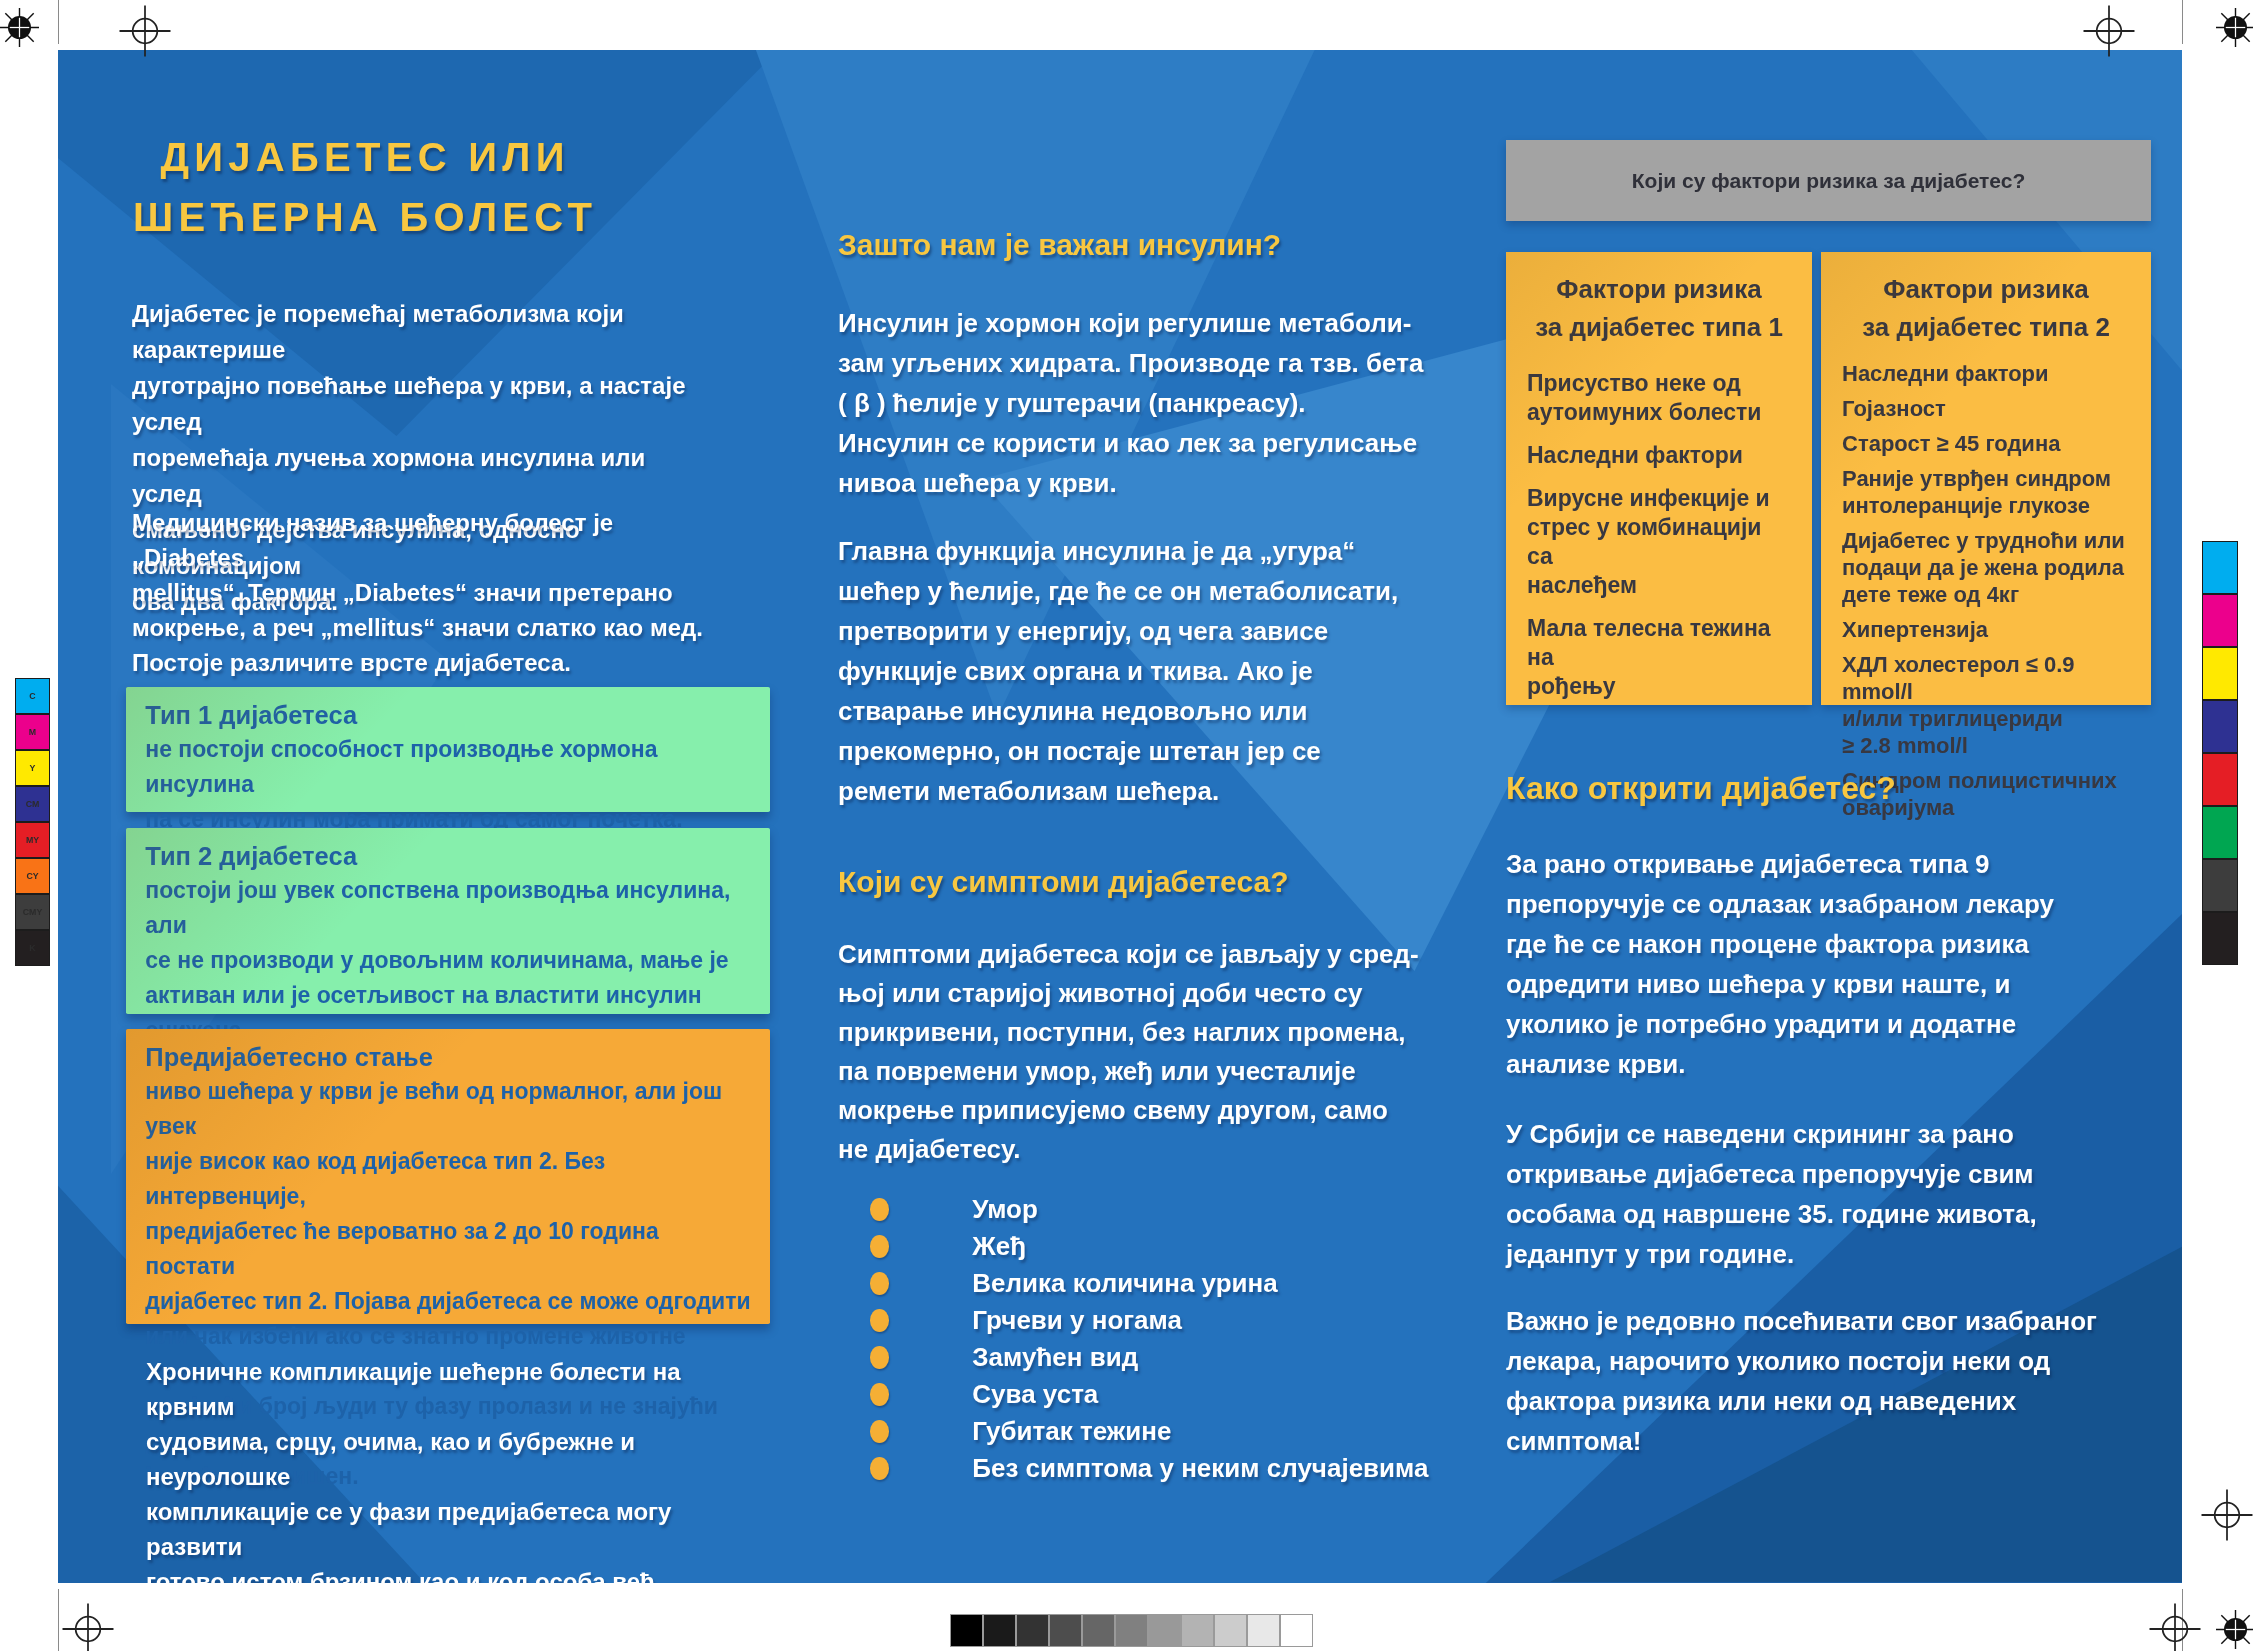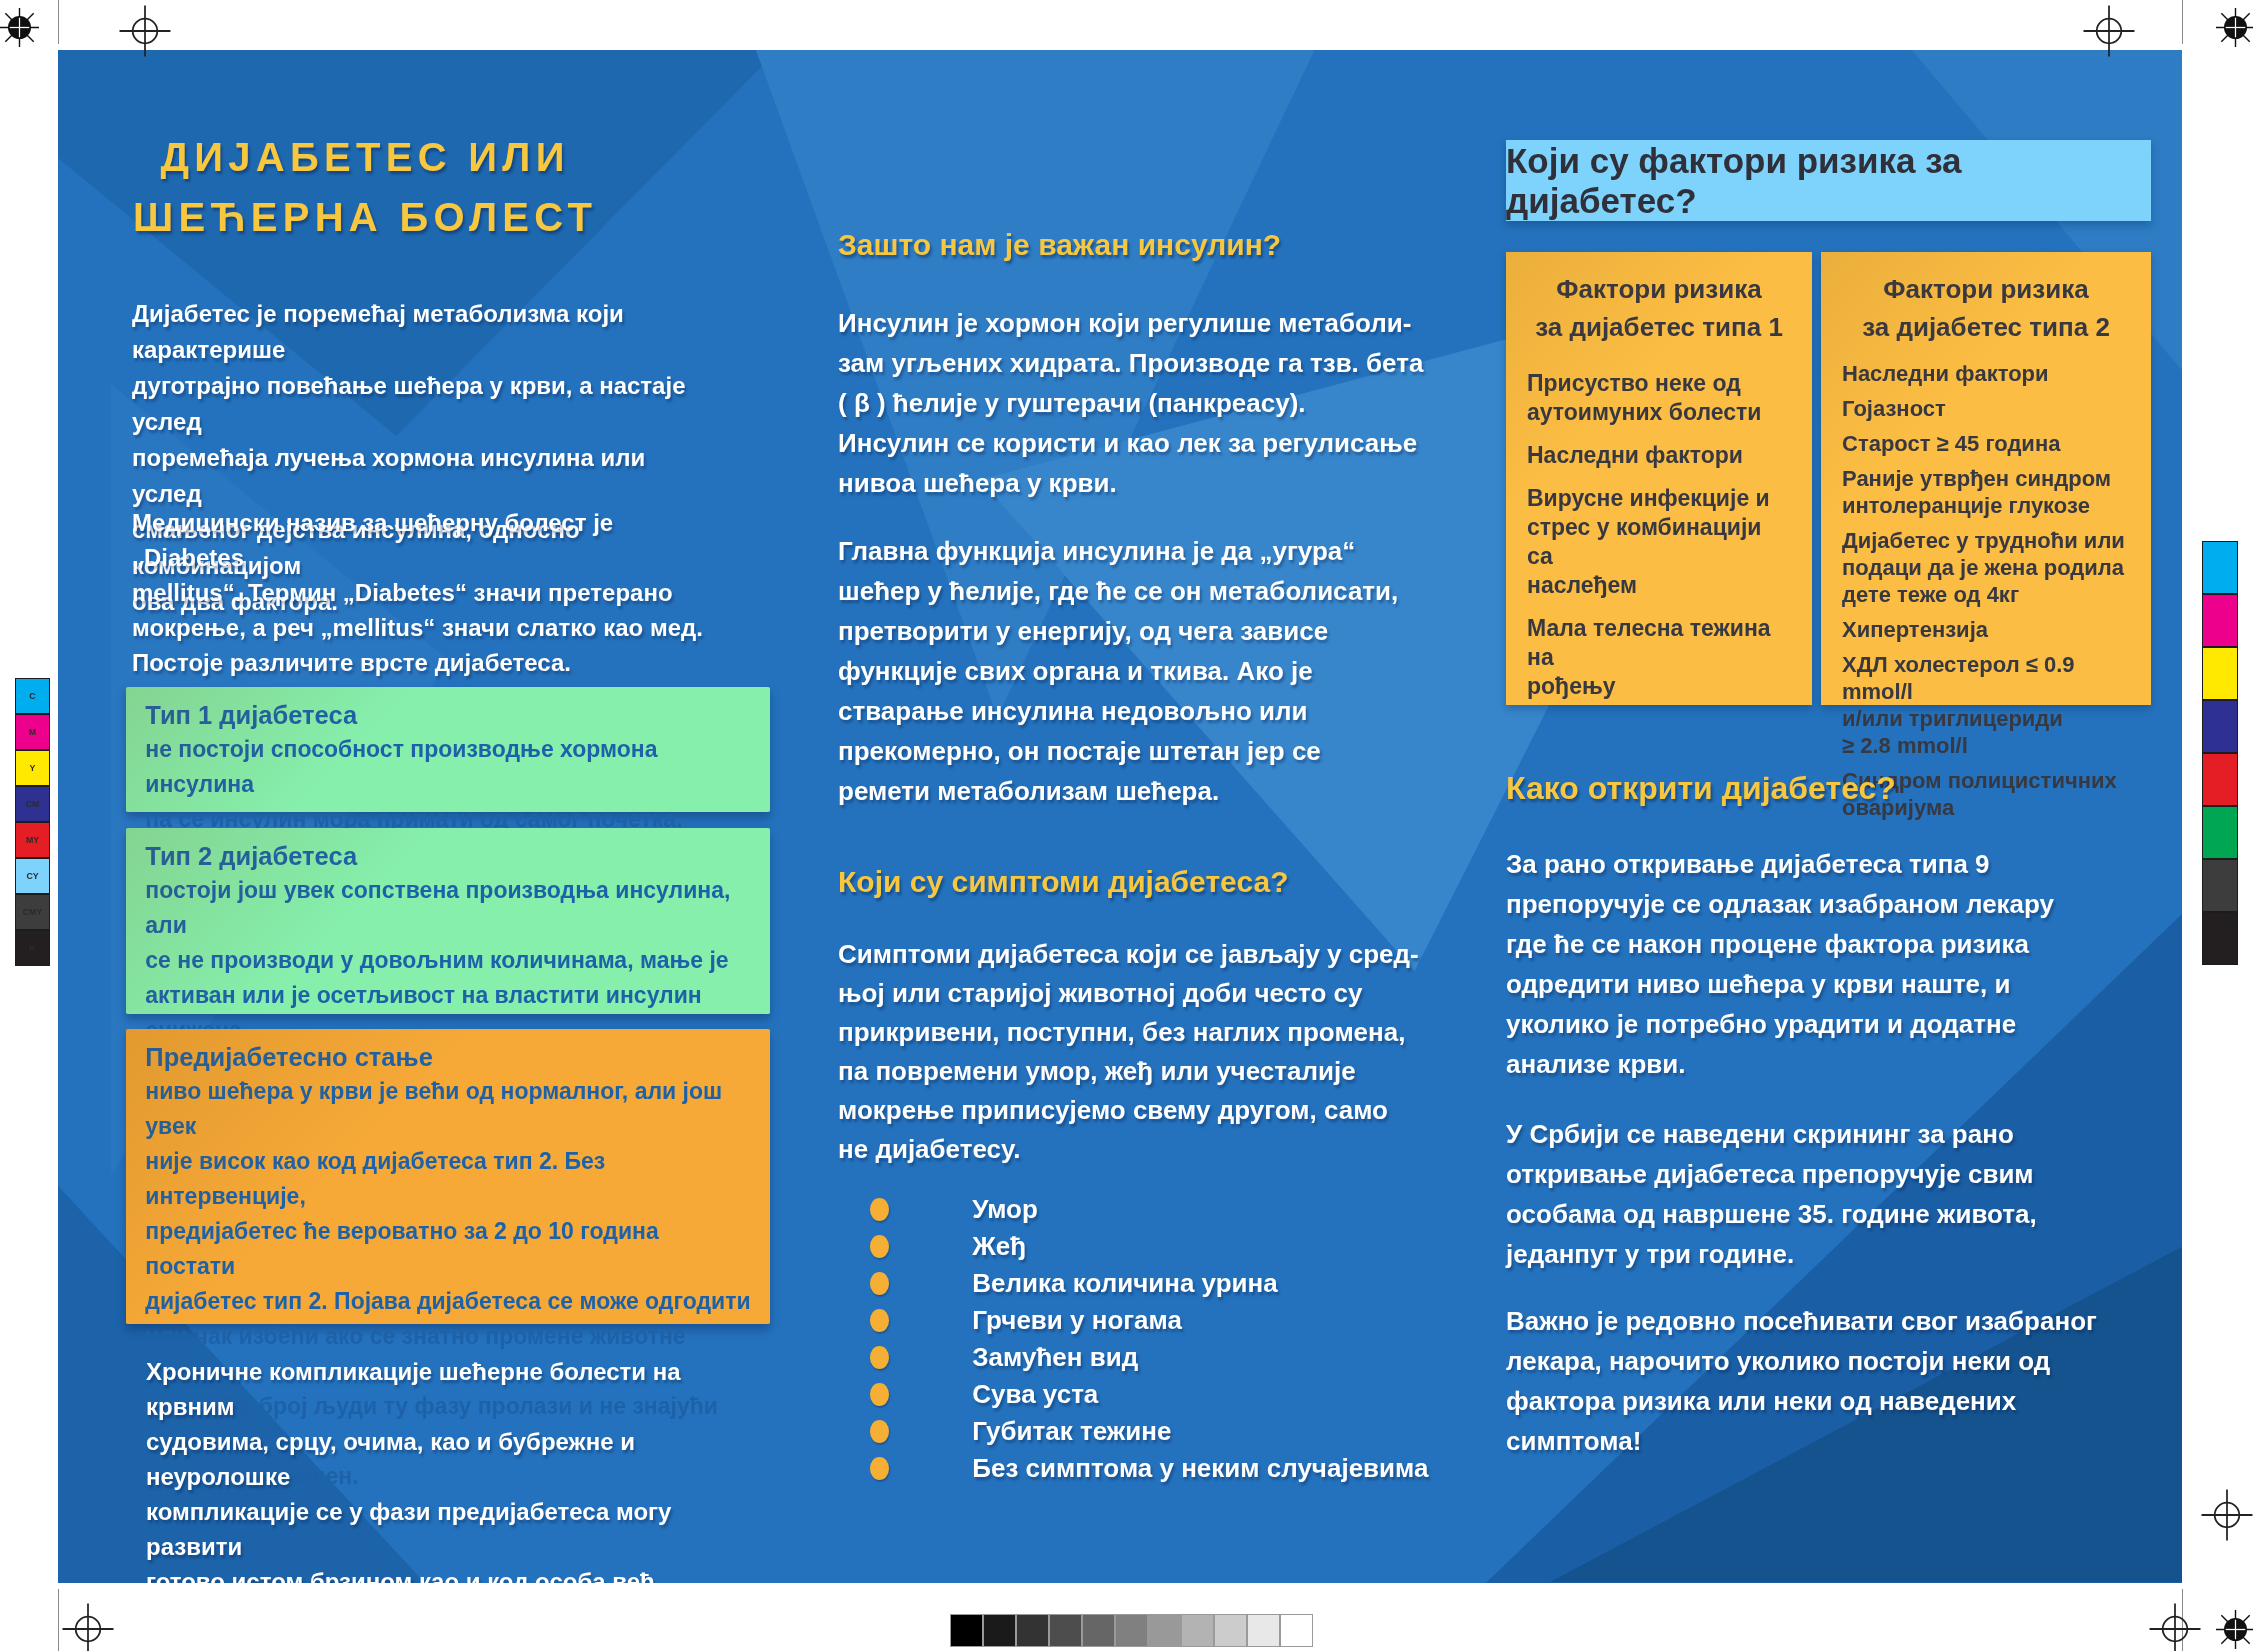--- a/index.html
+++ b/index.html
@@ -50,23 +50,23 @@
   .a2{left:780px;top:481px;width:614px;font-size:26px;line-height:40px;}
   .q2{left:780px;top:815px;width:597px;}
   .a3{left:780px;top:885px;width:623px;font-size:26px;line-height:39px;}
   .symptoms{left:812px;top:1141px;width:614px;}
   .sym{display:flex;align-items:center;height:37px;gap:20px;}
   .sym .dot{width:19.3px;height:23px;border-radius:50%;background:#f5af35;margin-right:63px;flex:0 0 auto;box-shadow:0.9px 1.8px 1.8px rgba(8,30,70,.35);}
   .sym .slabel{color:#fff;font-weight:700;font-size:26px;text-shadow:1.8px 2.6px 2.6px rgba(8,30,70,.38);}
 
   
   .risk-header{
-    left:1448px;top:90px;width:645px;height:81px;background:#7dd3fc;
+    left:1448px;top:90px;width:645px;height:81px;background:#a3a3a3;
     display:flex;align-items:center;justify-content:center;
-    color:#2f3039;font-size:35px;font-weight:700;box-shadow:0 4.4px 8px rgba(8,35,85,.3);
+    color:#2f3039;font-size:21px;font-weight:700;box-shadow:0 4.4px 8px rgba(8,35,85,.3);
   }
   .risk-box{
     top:202px;height:453px;background:#fbbd43;box-shadow:0 4.4px 8px rgba(8,35,85,.3);
     padding:17.6px 21px;box-sizing:border-box;color:#383841;
   }
   .risk-box::before{content:"";position:absolute;inset:0;background:linear-gradient(135deg,rgba(120,70,0,.12) 0%,rgba(120,70,0,0) 35%);pointer-events:none;}
   .rb1{left:1448px;width:306px;}
   .rb2{left:1763px;width:330px;}
   .risk-head{text-align:center;font-size:26px;font-weight:700;line-height:38px;white-space:pre-line;}
   .rb1 .risk-head{margin-bottom:23px;}
@@ -325,21 +325,21 @@
   <line x1="33" y1="4" x2="33" y2="62" stroke="#222" stroke-width="2"></line>
   <line x1="4" y1="33" x2="62" y2="33" stroke="#222" stroke-width="2"></line>
 </svg>
 
 <div class="cbar cbar-left">
   <div class="swatch" style="background: rgb(0, 173, 239);">C</div>
   <div class="swatch" style="background: rgb(236, 0, 140);">M</div>
   <div class="swatch" style="background: rgb(255, 233, 0);">Y</div>
   <div class="swatch" style="background: rgb(46, 49, 146);">CM</div>
   <div class="swatch" style="background: rgb(229, 30, 37);">MY</div>
-  <div class="swatch" style="background: #7dd3fc;">CY</div>
+  <div class="swatch" style="background: #f97316;">CY</div>
   <div class="swatch" style="background: rgb(61, 61, 61);">CMY</div>
   <div class="swatch" style="background: rgb(35, 31, 32);">K</div>
 </div>
 
 <div class="cbar cbar-right">
   <div class="swatch" style="background: rgb(0, 173, 239);"></div>
   <div class="swatch" style="background: rgb(236, 0, 140);"></div>
   <div class="swatch" style="background: rgb(255, 233, 0);"></div>
   <div class="swatch" style="background: rgb(46, 49, 146);"></div>
   <div class="swatch" style="background: rgb(229, 30, 37);"></div>

